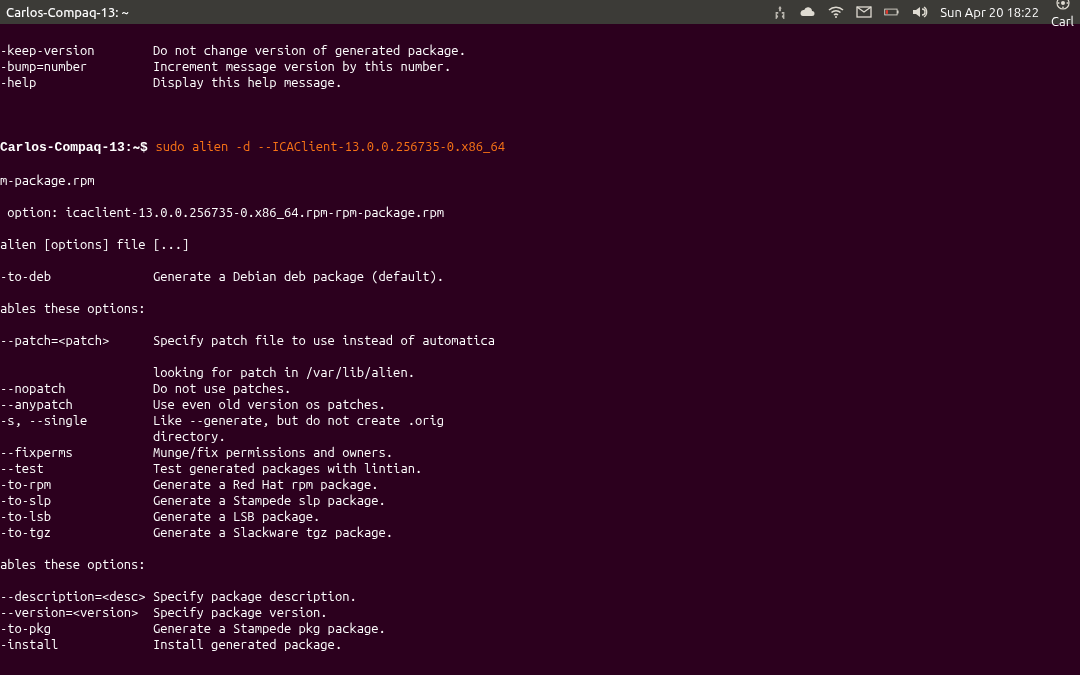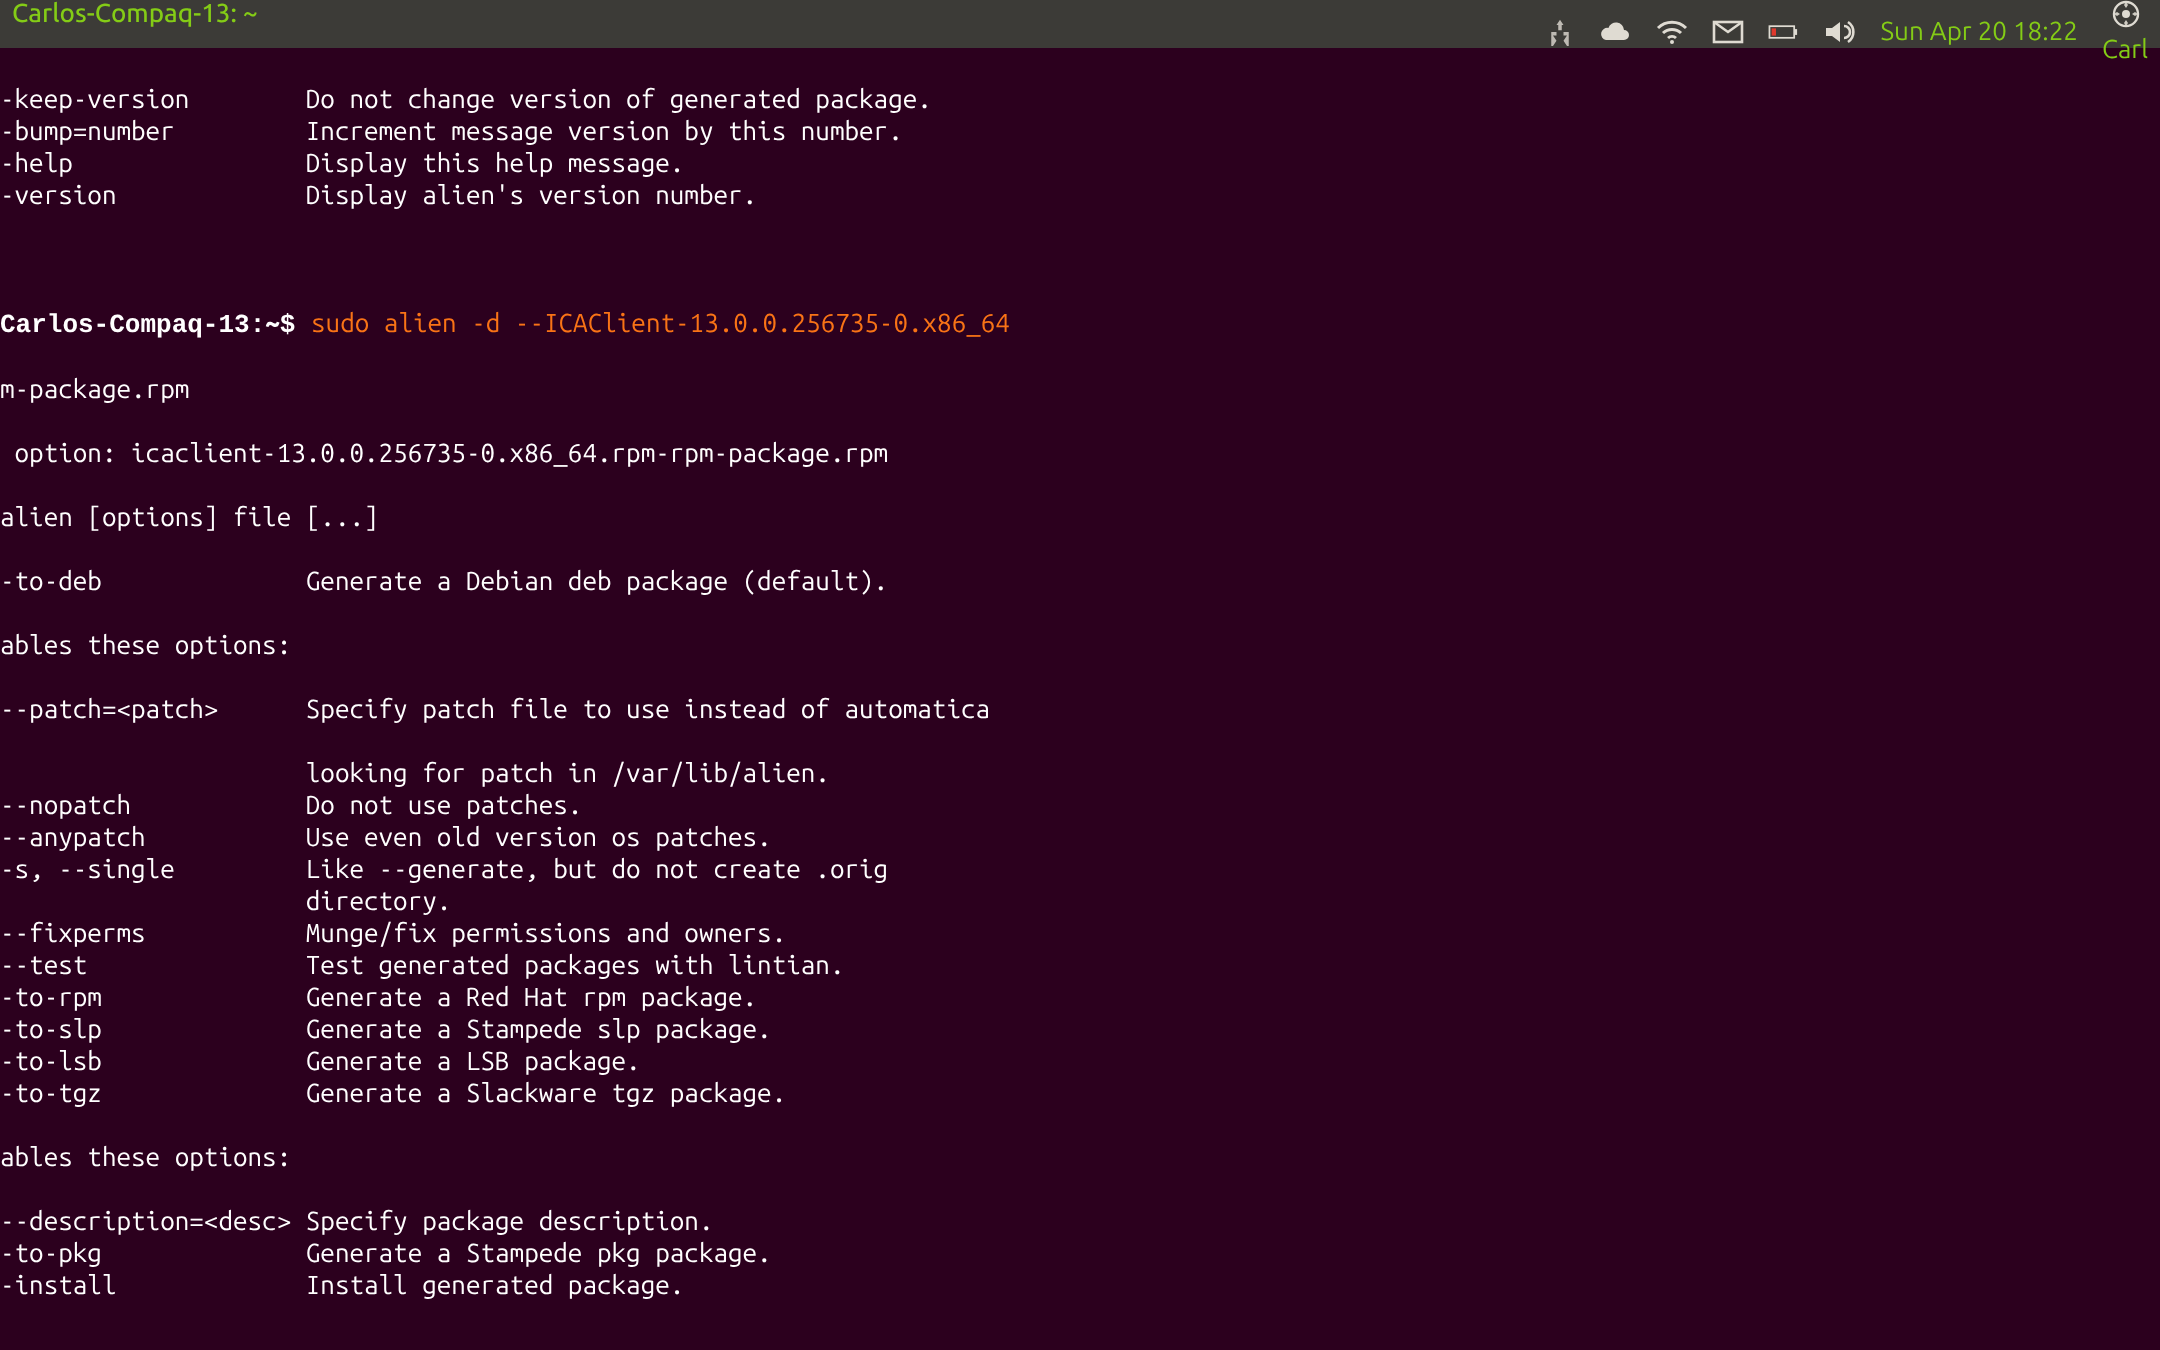--- a/index.html
+++ b/index.html
@@ -10,24 +10,24 @@
   font-family: "Ubuntu Mono", "DejaVu Sans Mono", monospace;
   font-size: 13px;
   color: #ffffff;
   overflow: hidden;
   position: relative;
 }
 .menubar {
   height: 24px;
   background: #3c3b37;
   display: flex;
-  align-items: flex-start;
+  align-items: center;
   justify-content: space-between;
   padding: 0 6px;
-  color: #84cc16;
+  color: #ffffff;
   font-family: Ubuntu, sans-serif;
   font-size: 13px;
   gap: 17px;
 }
 .menubar .title {
   font-weight: 500;
 }
 .menubar .right {
   display: flex;
   align-items: center;
@@ -107,26 +107,26 @@
           <circle cx="7" cy="7" r="6" fill="none" stroke="#dfdbd2" stroke-width="1.2"></circle>
           <circle cx="7" cy="7" r="2" fill="#dfdbd2"></circle>
           <path fill="#dfdbd2" d="M7 1l1 1.5-1 1.5-1-1.5zM7 10l1 1.5-1 1.5-1-1.5zM1 7l1.5-1 1.5 1-1.5 1zM10 7l1.5-1 1.5 1-1.5 1z" opacity="0.9"></path>
         </svg>
       <span>Carl</span>
     </span>
   </div>
 </div>
 
 <div class="terminal">
-<div id="top-opts"><div class="line">-keep-version        Do not change version of generated package.</div><div class="line">-bump=number         Increment message version by this number.</div><div class="line">-help                Display this help message.</div><div class="line">-version             Display alien's version number.</div></div>
+<div id="top-opts"><div class="line">-keep-version        Do not change version of generated package.</div><div class="line">-bump=number         Increment message version by this number.</div><div class="line">-help                Display this help message.</div></div>
 <div class="line"> </div>
 <div class="line"><span class="prompt-user">Carlos-Compaq-13:</span><span class="prompt-path">~</span><span class="prompt-user">$ </span><span class="cmd">sudo alien -d --ICAClient-13.0.0.256735-0.x86_64</span></div>
 <div class="line">m-package.rpm</div>
 <div class="line"> option: icaclient-13.0.0.256735-0.x86_64.rpm-rpm-package.rpm</div>
 <div class="line">alien [options] file [...]</div>
 <div id="opts"><div class="line">-to-deb              Generate a Debian deb package (default).</div></div>
 <div class="line">ables these options:</div>
 <div id="opts2"><div class="line">--patch=&lt;patch&gt;      Specify patch file to use instead of automatica</div><div class="line"> </div><div class="line">                     looking for patch in /var/lib/alien.</div><div class="line">--nopatch            Do not use patches.</div><div class="line">--anypatch           Use even old version os patches.</div><div class="line">-s, --single         Like --generate, but do not create .orig</div><div class="line">                     directory.</div><div class="line">--fixperms           Munge/fix permissions and owners.</div><div class="line">--test               Test generated packages with lintian.</div><div class="line">-to-rpm              Generate a Red Hat rpm package.</div><div class="line">-to-slp              Generate a Stampede slp package.</div><div class="line">-to-lsb              Generate a LSB package.</div><div class="line">-to-tgz              Generate a Slackware tgz package.</div></div>
 <div class="line">ables these options:</div>
-<div id="opts3"><div class="line">--description=&lt;desc&gt; Specify package description.</div><div class="line">-to-pkg              Generate a Stampede pkg package.</div><div class="line">-install             Install generated package.</div></div>
+<div id="opts3"><div class="line">--description=&lt;desc&gt; Specify package description.</div><div class="line">--version=&lt;version&gt;  Specify package version.</div><div class="line">-to-pkg              Generate a Stampede pkg package.</div><div class="line">-install             Install generated package.</div></div>
 
 
 </div>
 
 </body></html>

